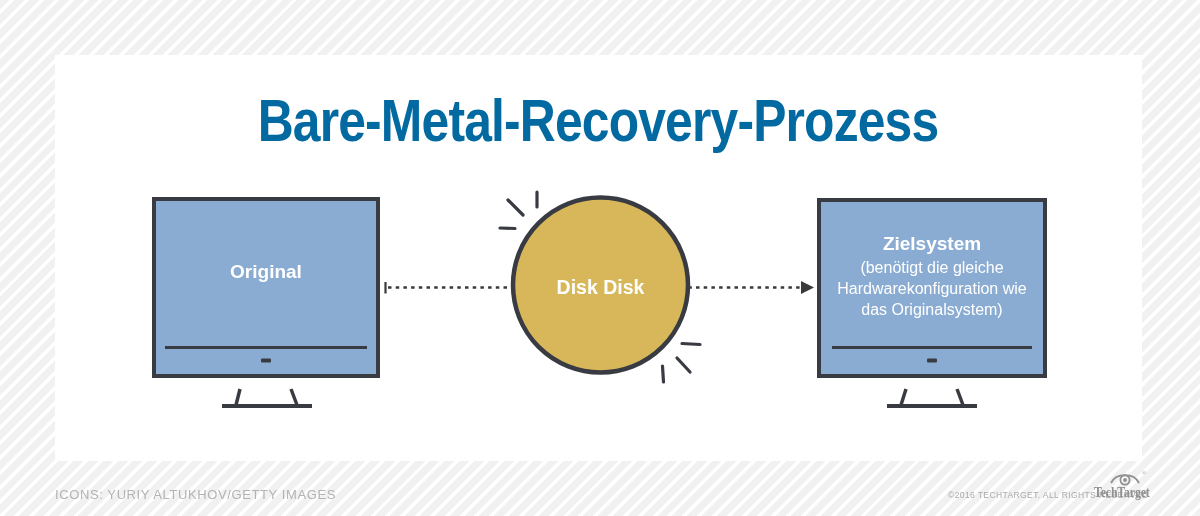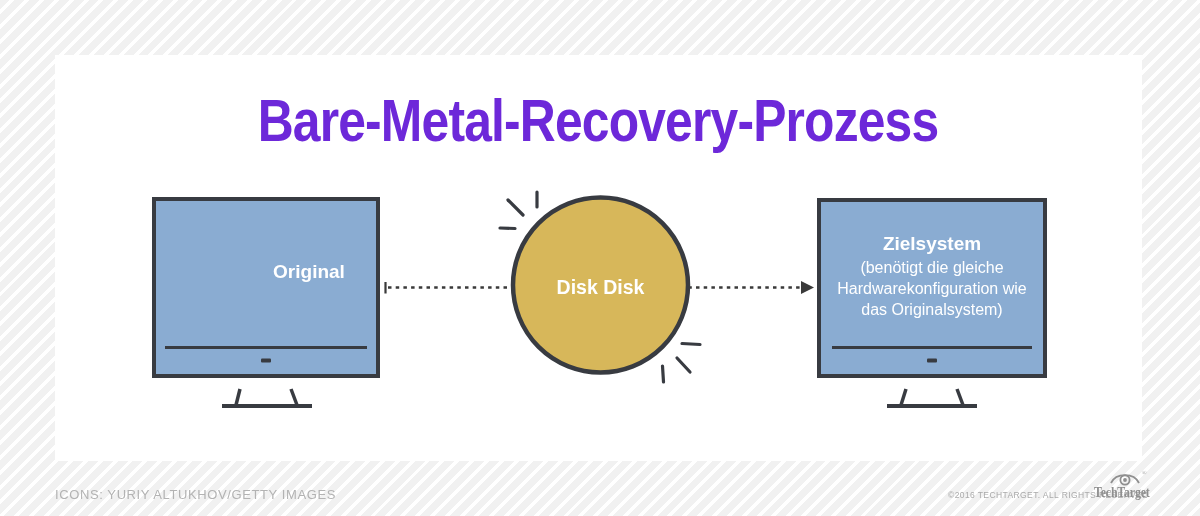--- a/index.html
+++ b/index.html
@@ -8,29 +8,29 @@
     font-family:"Liberation Sans","DejaVu Sans",sans-serif;
     background:repeating-linear-gradient(135deg,#f1f1f1 0px,#f1f1f1 7px,#ffffff 7px,#ffffff 10.5px);
   }
   .card{
     position:absolute;left:55px;top:55px;width:1087px;height:406px;
     background:#ffffff;
   }
   .title{
     position:absolute;left:0;top:36px;width:100%;
     text-align:center;margin:0;
-    font-size:60px;line-height:60px;font-weight:bold;color:#6d28d9;
+    font-size:60px;line-height:60px;font-weight:bold;color:#0369a1;
     letter-spacing:-1px;white-space:nowrap;
   }
   .title .squeeze{display:inline-block;transform:scaleX(0.83);transform-origin:center center;}
   .diagram-svg{position:absolute;left:0;top:0;width:1087px;height:406px;}
   .node-label{
     position:absolute;color:#ffffff;font-weight:bold;text-align:center;
   }
-  .label-original{left:97px;top:206px;width:228px;font-size:19px;line-height:22px;padding-left:43px;}
+  .label-original{left:97px;top:206px;width:228px;font-size:19px;line-height:22px;}
   .label-disk{left:458px;top:221px;width:175px;font-size:19.5px;line-height:22px;}
   .label-ziel-title{left:762px;top:177px;width:230px;font-size:19px;line-height:23px;}
   .label-ziel-sub{
     position:absolute;left:757px;top:202px;width:240px;
     color:#ffffff;font-weight:normal;text-align:center;
     font-size:16px;line-height:21px;white-space:pre-line;
   }
   .footer-credits{
     position:absolute;left:55px;top:487px;
     font-size:13px;letter-spacing:0.6px;color:#b3b3b3;

